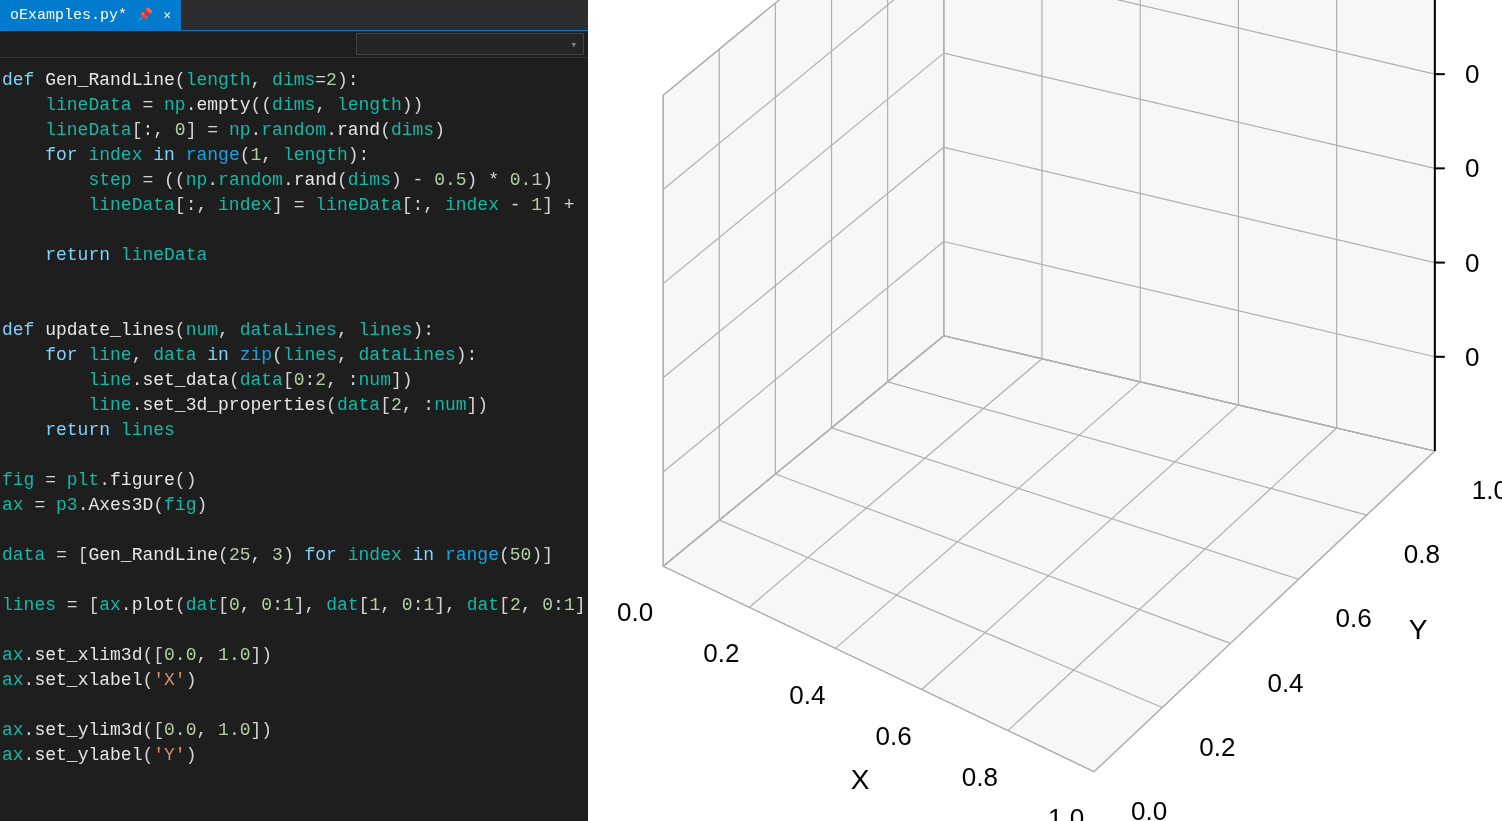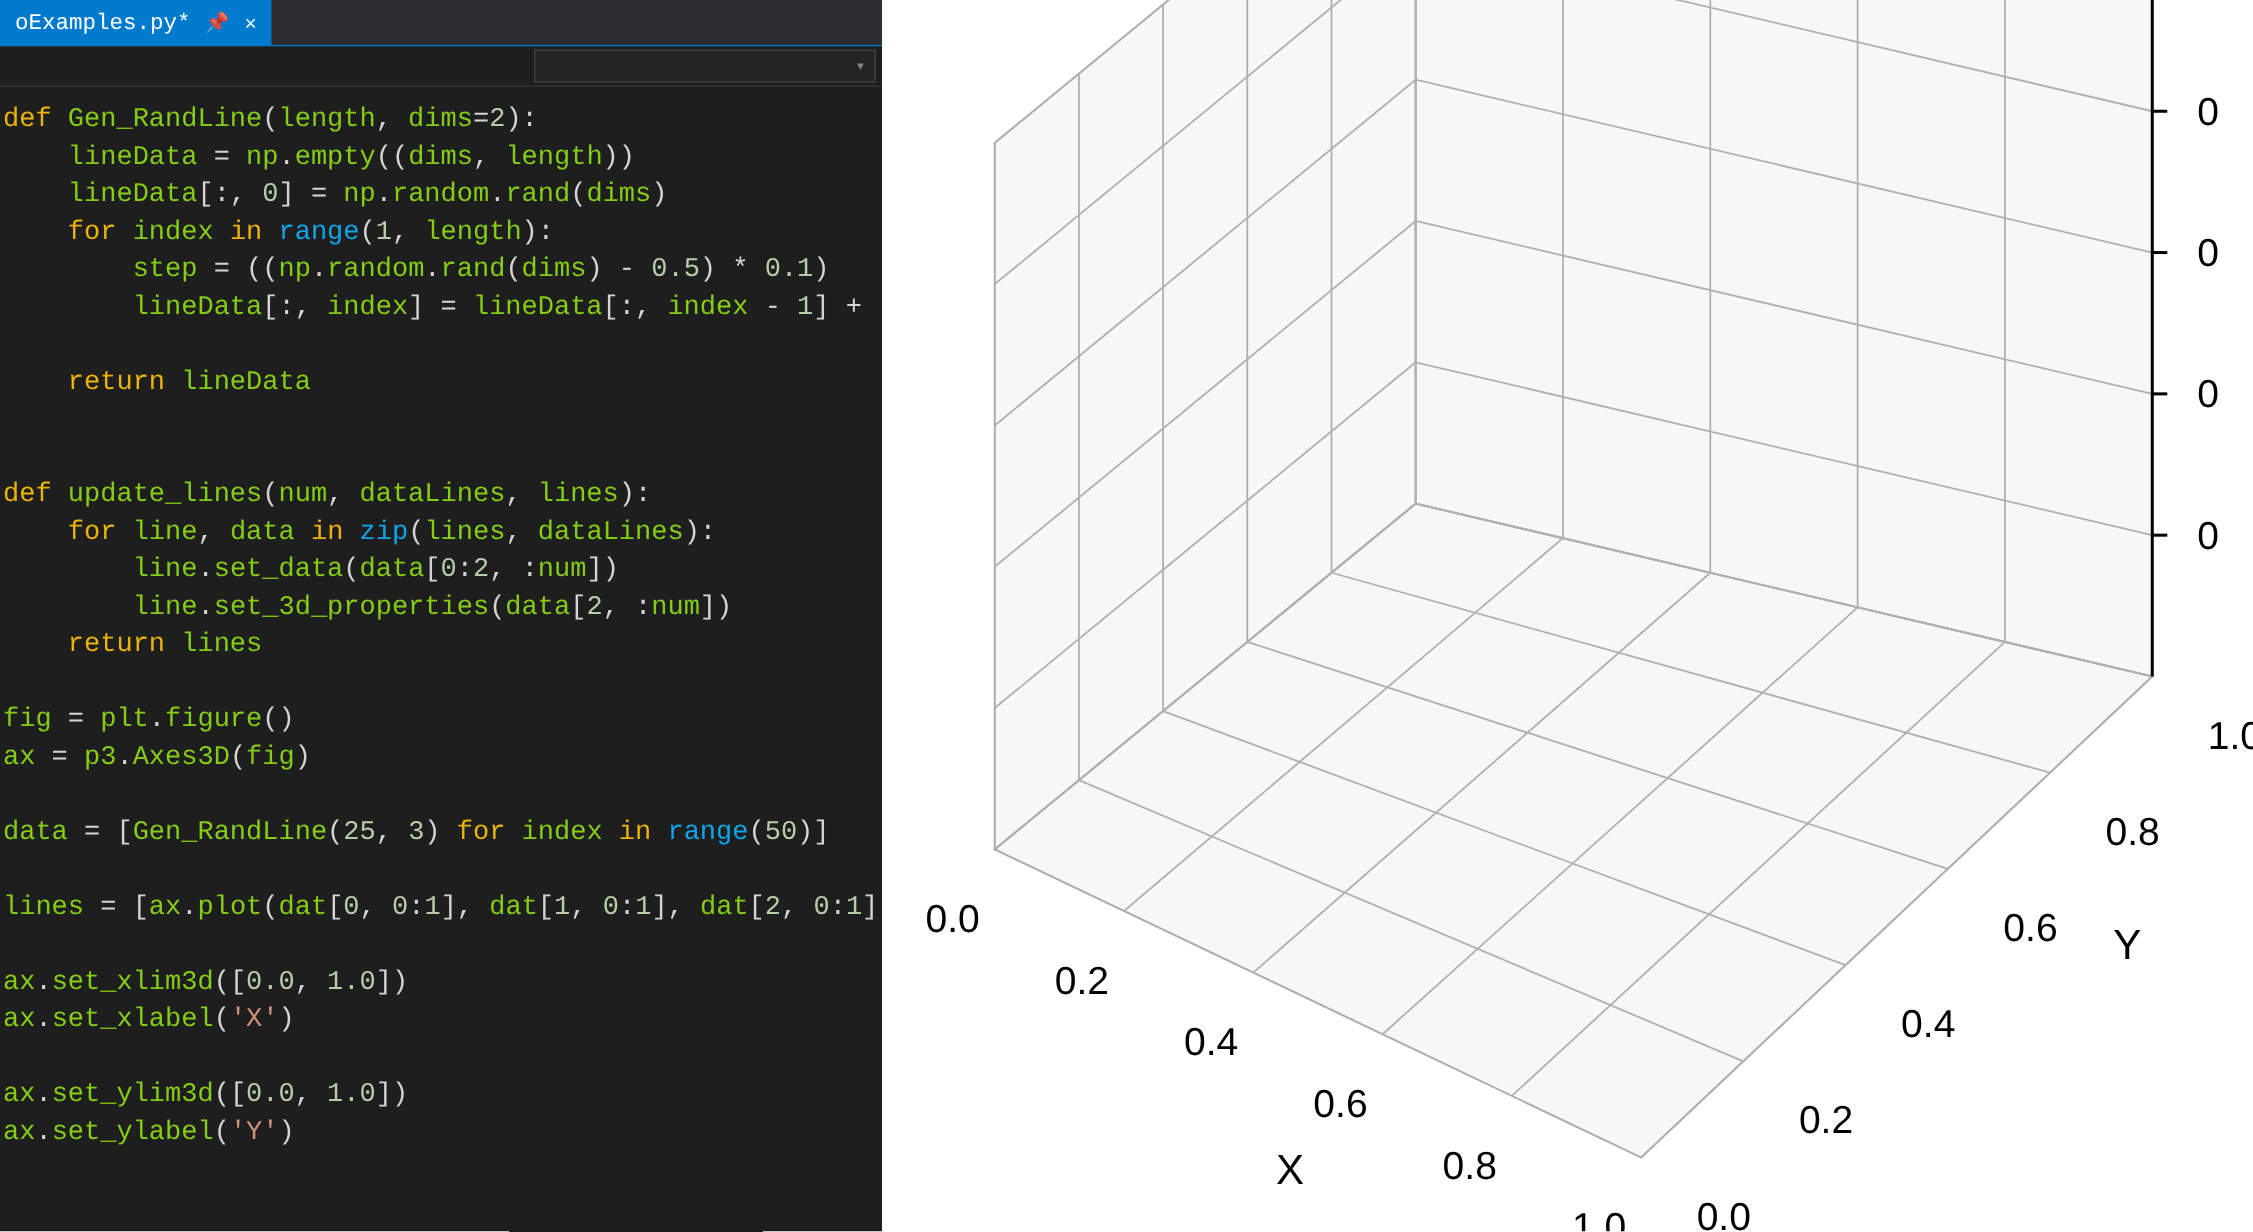--- a/index.html
+++ b/index.html
@@ -5,26 +5,26 @@
   html,body{margin:0;padding:0;height:100%;font-family:Consolas,'Courier New',monospace;font-size:18px}
   body{display:flex;width:1502px;height:821px;overflow:hidden;background:#fff}
   
   .editor-side{width:588px;height:100%;background:#1e1e1e;color:#d4d4d4;display:flex;flex-direction:column;overflow:hidden}
   .tab-bar{height:30px;background:#2d2d30;display:flex;align-items:stretch;border-bottom:1px solid #007acc}
   .tab{background:#007acc;color:#fff;display:flex;align-items:center;padding:0 10px;gap:10px;font-size:15px}
   .tab .pin,.tab .close{font-size:13px;opacity:.9;cursor:pointer}
   .breadcrumb-row{height:26px;background:#1e1e1e;border-bottom:1px solid #333;display:flex;align-items:center}
   .breadcrumb-dd{margin-left:auto;width:220px;height:20px;border:1px solid #3f3f46;background:#252526;display:flex;align-items:center;justify-content:flex-end;padding-right:6px;color:#888;font-size:11px;margin-right:4px}
   .code-area{flex:1;padding:10px 0 0 2px;line-height:25px;white-space:pre;overflow:hidden;font-size:18px}
-  .tok-kw{color:#eab308}
-  .tok-fn{color:#84cc16}
+  .tok-kw{color:#7dd3fc}
+  .tok-fn{color:#e5e5e5}
   .tok-builtin{color:#0ea5e9}
   .tok-num{color:#b5cea8}
   .tok-str{color:#ce9178}
-  .tok-id{color:#84cc16}
+  .tok-id{color:#14b8a6}
   .tok-punc{color:#d4d4d4}
   .tok-op{color:#d4d4d4}
   
   .plot-side{flex:1;height:100%;background:#fff;position:relative;overflow:hidden}
   .plot-svg{position:absolute;inset:0}
   .axis-tick{font-family:'Segoe UI',Arial,sans-serif;font-size:26px;fill:#000}
   .axis-label{font-family:'Segoe UI',Arial,sans-serif;font-size:28px;fill:#000}
   .grid-line{stroke:#b0b0b0;stroke-width:1.2}
   .panel-fill{fill:#f2f2f2;fill-opacity:.6;stroke:#b0b0b0;stroke-width:1.2}
   .edge-dark{stroke:#000;stroke-width:2}

